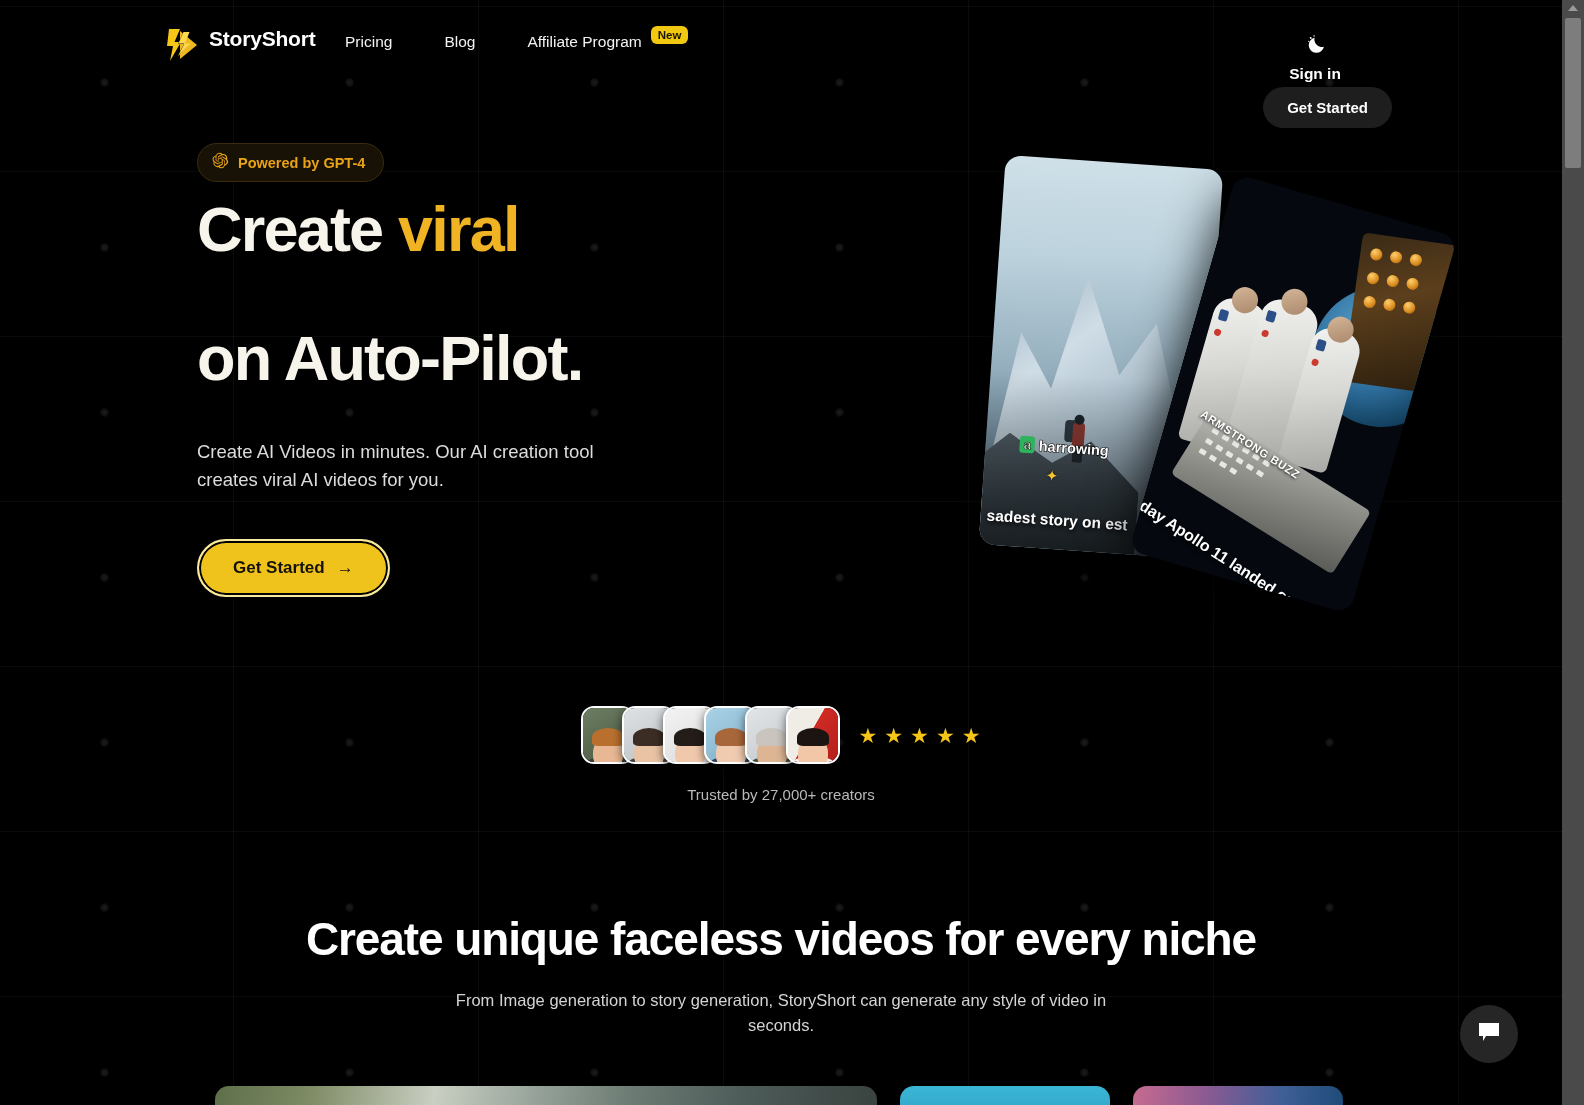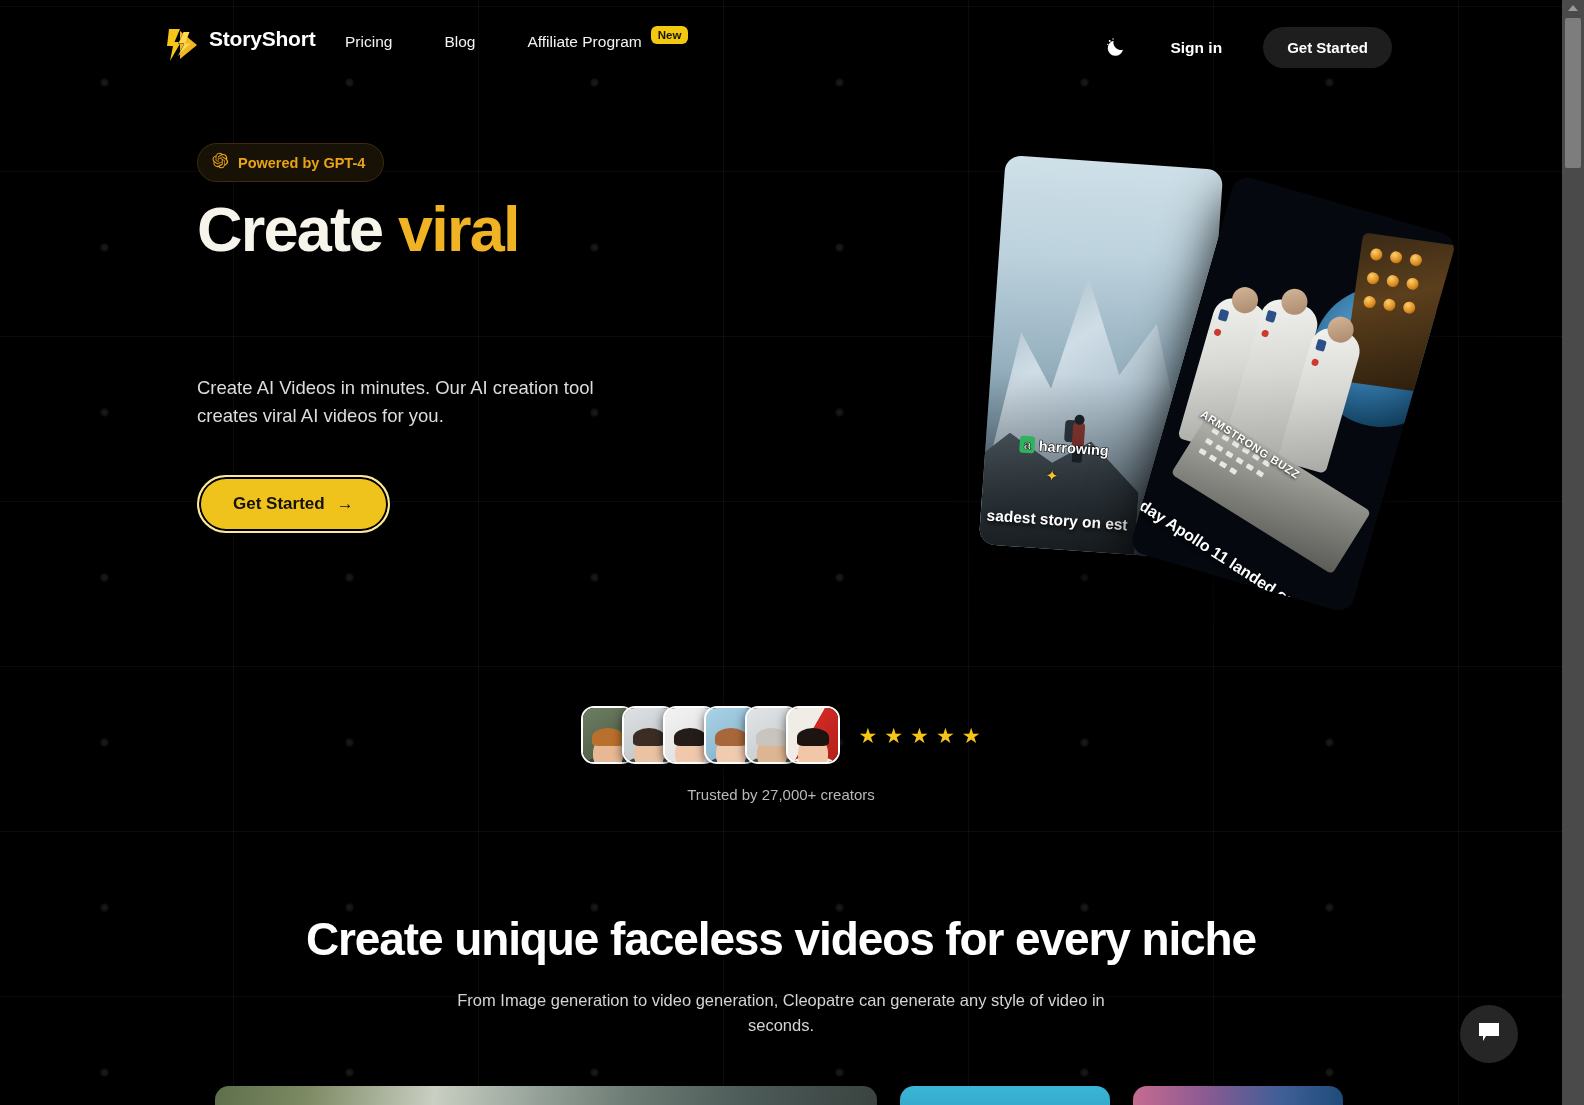--- a/index.html
+++ b/index.html
@@ -120,21 +120,22 @@
     padding: 3px 7px 3px 7px;
     position: relative;
     top: -7px;
     cursor: pointer;
   }
   .nav-right {
     position: absolute;
     right: 170px; top: 27px;
     display: flex;
     align-items: center;
-    gap: 16px;
+    gap: 4px;
+    flex-direction: column;
   }
   .theme-toggle {
     width: 34px; height: 34px;
     display: flex; align-items: center; justify-content: center;
     cursor: pointer;
     margin-right: 22px;
   }
   .signin {
     color: #ffffff;
     font-size: 15.5px;
@@ -638,20 +639,21 @@
         <svg width="17" height="17" viewBox="0 0 24 24" xmlns="http://www.w3.org/2000/svg">
           <path d="M21.3 10.1a5.5 5.5 0 0 0-.5-4.5 5.6 5.6 0 0 0-6-2.7A5.5 5.5 0 0 0 10.6 1a5.6 5.6 0 0 0-5.3 3.8 5.5 5.5 0 0 0-3.7 2.7 5.6 5.6 0 0 0 .7 6.5 5.5 5.5 0 0 0 .5 4.5 5.6 5.6 0 0 0 6 2.7A5.5 5.5 0 0 0 13 23a5.6 5.6 0 0 0 5.3-3.9 5.5 5.5 0 0 0 3.7-2.7 5.6 5.6 0 0 0-.7-6.3zM13 21.5a4.1 4.1 0 0 1-2.6-1l.13-.07 4.3-2.5a.7.7 0 0 0 .35-.6v-6.1l1.8 1.05a.06.06 0 0 1 .04.05v5A4.2 4.2 0 0 1 13 21.5zM3.9 17.6a4.1 4.1 0 0 1-.5-2.8l.13.08 4.3 2.5a.7.7 0 0 0 .7 0l5.3-3.05v2.1a.07.07 0 0 1-.03.06l-4.35 2.5a4.2 4.2 0 0 1-5.6-1.5zM2.8 8.2a4.1 4.1 0 0 1 2.2-1.8v5.1a.68.68 0 0 0 .34.6l5.27 3.04-1.8 1.05a.07.07 0 0 1-.07 0L4.5 13.6a4.2 4.2 0 0 1-1.7-5.4zm14.9 3.5L12.4 8.6l1.8-1.04a.07.07 0 0 1 .07 0l4.35 2.5a4.2 4.2 0 0 1-.65 7.6v-5.1a.68.68 0 0 0-.27-.86zm1.8-2.7l-.13-.08-4.3-2.5a.7.7 0 0 0-.7 0L9.1 9.5V7.4a.07.07 0 0 1 .03-.06l4.35-2.5a4.2 4.2 0 0 1 6.2 4.3zM8.1 12.7l-1.8-1.04a.07.07 0 0 1-.04-.05v-5a4.2 4.2 0 0 1 6.9-3.2l-.13.07-4.3 2.5a.7.7 0 0 0-.35.6zm.98-2.1l2.35-1.36 2.36 1.36v2.72l-2.36 1.36-2.35-1.36z" fill="#E8A317"></path>
         </svg>
       </span>
       <span class="gpt-badge-text">Powered by GPT-4</span>
     </div>
 
     <h1 class="hero-title">
       <span>Create </span><span class="accent">viral</span><br>
       <br>
+      <span>on Auto-Pilot.</span>
     </h1>
 
     <p class="hero-sub">Create AI Videos in minutes. Our AI creation tool creates viral AI videos for you.</p>
 
     <button class="btn-hero">
       <span class="btn-hero-inner">
         <span>Get Started</span>
         <span>→</span>
       </span>
     </button>
@@ -777,21 +779,21 @@
         <span class="star">★</span>
         <span class="star">★</span>
         <span class="star">★</span>
       </div>
     </div>
     <div class="trusted">Trusted by 27,000+ creators</div>
   </div>
 
   <div class="niche">
     <h2 class="niche-title">Create unique faceless videos for every niche</h2>
-    <p class="niche-sub">From Image generation to video generation, Cleopatre can generate any style of video in seconds.</p>
+    <p class="niche-sub">From Image generation to story generation, StoryShort can generate any style of video in seconds.</p>
   </div>
 
   <div class="bottom-strip">
     <div class="bcard bcard-1"></div>
     <div class="bcard bcard-2"></div>
     <div class="bcard bcard-3"></div>
   </div>
 
   <div class="chat-widget">
     <span>

